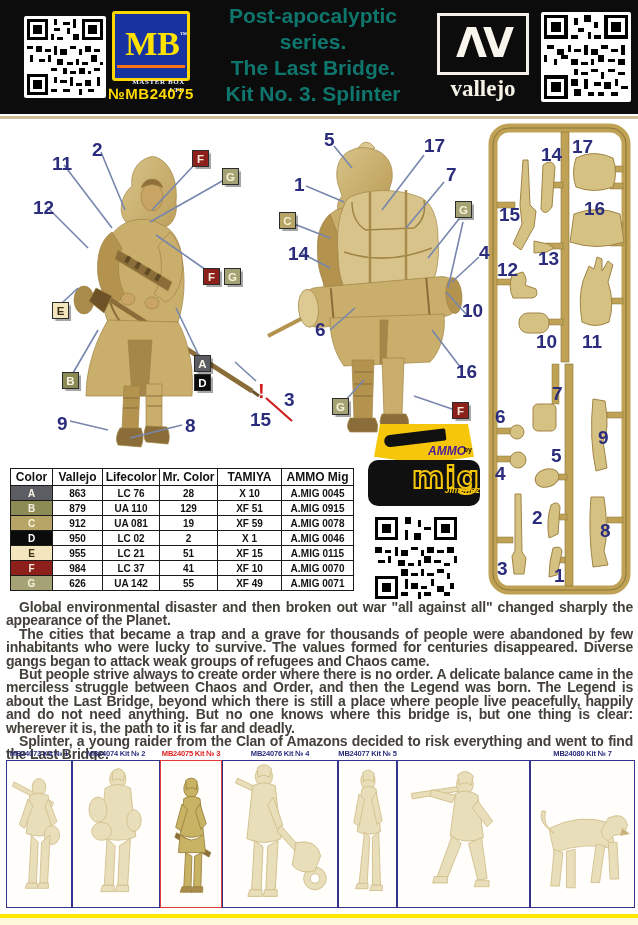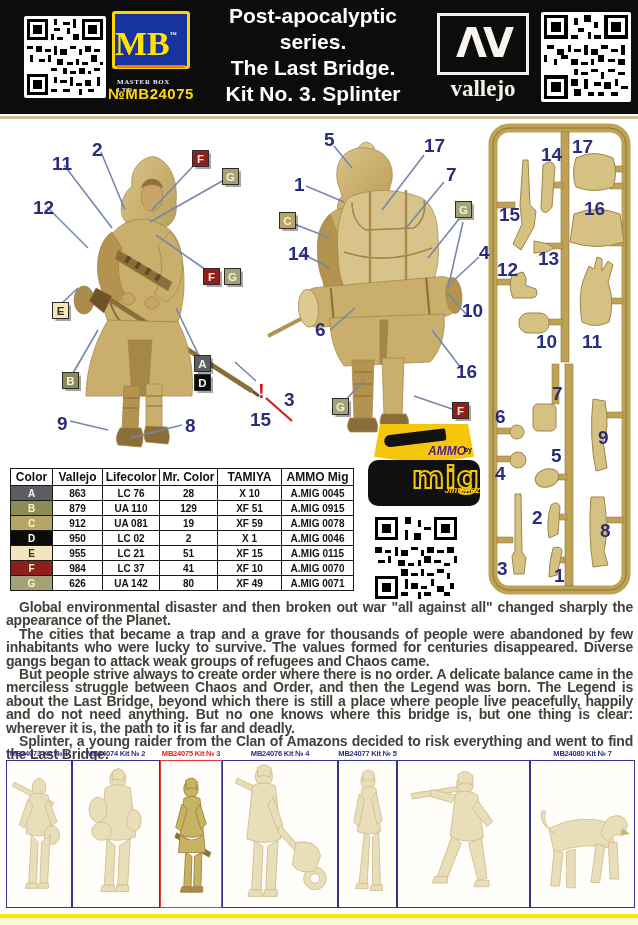--- a/index.html
+++ b/index.html
@@ -2,28 +2,28 @@
 <html><head>
 <meta charset="utf-8">
 <style>
   html,body{margin:0;padding:0;background:#fff;}
   #sheet{position:relative;width:638px;height:925px;background:#ffffff;overflow:hidden;
          font-family:"Liberation Sans",sans-serif;}
   .abs{position:absolute;}
   
   #hdr{left:0;top:0;width:638px;height:114px;background:#0c0c0c;}
   .qrpatch{background:#fff;border-radius:2px;padding:3px;}
-  #mblogo{left:112px;top:11px;width:78px;height:58px;background:#16339f;border:3px solid #fdd600;
-          border-radius:3px;box-sizing:border-box;text-align:left;}
+  #mblogo{left:112px;top:11px;width:78px;height:70px;background:#16339f;border:3px solid #fdd600;
+          border-radius:3px;box-sizing:border-box;text-align:right;}
   #mblogo .mb{font-family:"Liberation Serif",serif;font-weight:bold;font-size:34px;color:#ffe200;line-height:42px;}
   #mblogo .tm{font-size:7px;color:#fff;vertical-align:18px;}
   #mblogo .sub{border-top:3px solid #f97316;margin:0 2px;padding-top:10px;font-family:"Liberation Serif",serif;
           font-size:7px;letter-spacing:.6px;color:#e8edff;font-weight:bold;}
   #kitno{left:104px;top:85px;width:94px;text-align:center;color:#ffd900;font-weight:bold;font-size:15px;letter-spacing:.5px;}
-  #title{left:196px;top:3px;width:234px;text-align:center;color:#ffffff;font-weight:bold;font-size:21px;line-height:26px;}
+  #title{left:196px;top:3px;width:234px;text-align:center;color:#0f766e;font-weight:bold;font-size:21px;line-height:26px;}
   #avbox{left:437px;top:13px;width:92px;height:62px;border:3px solid #f2f0e8;box-sizing:border-box;
          text-align:center;color:#f7f5ec;font-weight:bold;font-size:40px;line-height:54px;
          font-family:"DejaVu Sans",sans-serif;letter-spacing:-4px;}
   #avname{left:437px;top:76px;width:92px;text-align:center;color:#f5f2e6;font-weight:bold;font-size:23px;
          font-family:"Liberation Serif",serif;}
   #hdrline1{left:0;top:114px;width:638px;height:2px;background:#fff;}
   #hdrline2{left:0;top:116px;width:638px;height:3px;background:#cdbd99;}
   
   .num{color:#2b2d7c;font-weight:bold;font-size:19px;line-height:19px;}
   .num.red{color:#cf1f1f;font-size:20px;}
@@ -382,21 +382,21 @@
       <td>984</td>
           <td>LC 37</td>
           <td>41</td>
           <td>XF 10</td>
           <td>A.MIG 0070</td>
     </tr>
     <tr>
       <td style="background-color: rgb(165, 163, 117); color: rgb(248, 242, 216);">G</td>
       <td>626</td>
           <td>UA 142</td>
-          <td>80</td>
+          <td>55</td>
           <td>XF 49</td>
           <td>A.MIG 0071</td>
     </tr>
   </tbody>
     </table>
 
   <div id="story" class="abs">
     <p>Global environmental disaster and then broken out war "all against all" changed sharply the appearance of the Planet.</p>
     <p>The cities that became a trap and a grave for thousands of people were abandoned by few inhabitants who were lucky to survive. The values formed for centuries disappeared. Diverse gangs began to attack weak groups of refugees and Chaos came.</p>
     <p>But people strive always to create order where there is no order. A delicate balance came in the merciless struggle between Chaos and Order, and then the Legend was born. The Legend is about the Last Bridge, beyond which there is still a place where people live peacefully, happily and do not need anything. But no one knows where this bridge is, but one thing is clear: wherever it is, the path to it is far and deadly.</p>

